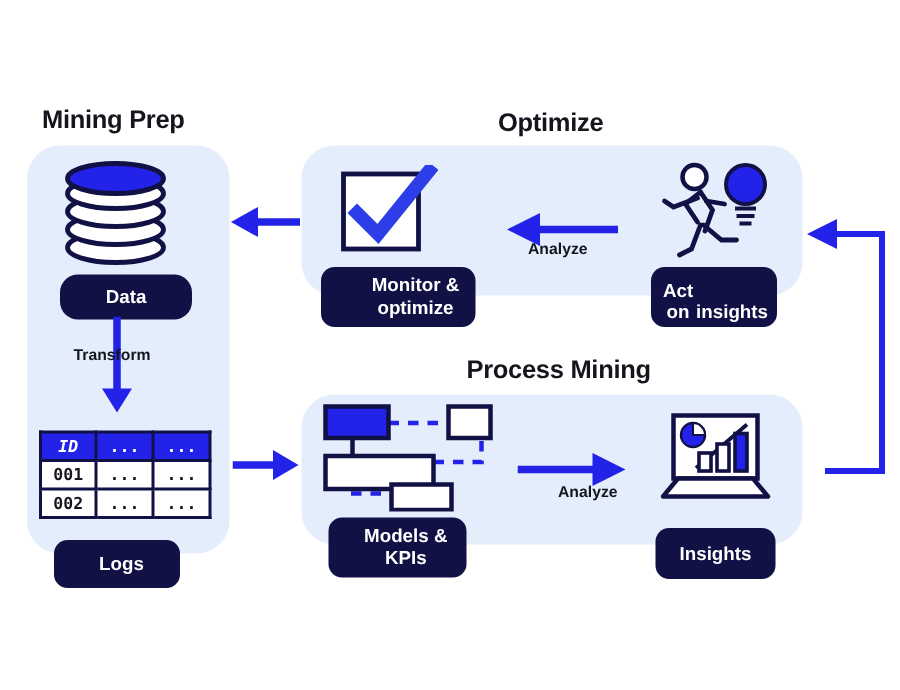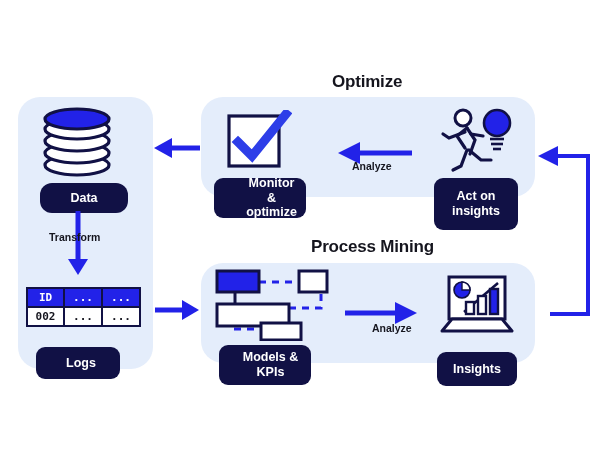--- a/index.html
+++ b/index.html
@@ -84,20 +84,21 @@
 <body>
 
 <div id="canvas">
 
   <div class="panel" style="left:18px; top:97px; width:135px; height:272px;"></div>
 
   <div class="panel" style="left:201px; top:97px; width:334px; height:100px;"></div>
 
   <div class="panel" style="left:201px; top:263px; width:334px; height:100px;"></div>
 
+  <div class="section-title" style="left:28px; top:70px;">Mining Prep</div>
 
   <div class="section-title" style="left:332px; top:72px;">Optimize</div>
 
   <div class="section-title" style="left:311px; top:237px;">Process Mining</div>
 
   <div class="icon" style="left:41px; top:106px; width:72px; height:78px;">
     <svg width="72" height="78" viewBox="0 0 72 78">
       <ellipse cx="36" cy="59" rx="32" ry="10" fill="#ffffff" stroke="#111145" stroke-width="3.2"></ellipse>
       <ellipse cx="36" cy="47" rx="32" ry="10" fill="#ffffff" stroke="#111145" stroke-width="3.2"></ellipse>
       <ellipse cx="36" cy="35" rx="32" ry="10" fill="#ffffff" stroke="#111145" stroke-width="3.2"></ellipse>
@@ -112,33 +113,38 @@
     <svg width="24" height="68" viewBox="0 0 24 68">
       <line x1="12" y1="0" x2="12" y2="50" stroke="#2222e8" stroke-width="5"></line>
       <polygon points="12,64 2,48 22,48" fill="#2222e8"></polygon>
     </svg>
   </div>
   <div class="flowlabel" style="left:49px; top:231px;">Transform</div>
 
   <table class="dtable" style="left:26px; top:287px; width:107px;">
     <tbody>
         <tr class="hdr">
-      <td style="width:35px;">ID</td>
+      <td style="width:35px;font-style:italic;">ID</td>
       <td class="dots" style="width:36px;">...</td>
       <td class="dots" style="width:36px;">...</td>
     </tr>
     <tr>
+      <td>001</td>
+      <td class="dots">...</td>
+      <td class="dots">...</td>
+    </tr>
+    <tr>
       <td>002</td>
       <td class="dots">...</td>
       <td class="dots">...</td>
     </tr>
   </tbody>
     </table>
 
-  <div class="pill" style="left:36px; top:347px; width:84px; height:32px;padding-left:12px;">Logs</div>
+  <div class="pill" style="left:36px; top:360px; width:84px; height:32px;padding-left:12px;">Logs</div>
 
   <div class="icon" style="left:155px; top:296px; width:46px; height:28px;">
     <svg width="46" height="28" viewBox="0 0 46 28">
       <line x1="0" y1="14" x2="30" y2="14" stroke="#2222e8" stroke-width="5"></line>
       <polygon points="44,14 27,4 27,24" fill="#2222e8"></polygon>
     </svg>
   </div>
 
   <div class="icon" style="left:152px; top:134px; width:48px; height:28px;">
     <svg width="48" height="28" viewBox="0 0 48 28">
@@ -147,21 +153,21 @@
     </svg>
   </div>
 
   <div class="icon" style="left:226px; top:110px; width:66px; height:62px;">
     <svg width="66" height="62" viewBox="0 0 66 62">
       <rect x="3" y="6" width="50" height="50" fill="#ffffff" stroke="#111145" stroke-width="3.2"></rect>
       <path d="M12 32 L26 46 L60 4" fill="none" stroke="#2d3ee8" stroke-width="9" stroke-linecap="square"></path>
     </svg>
   </div>
 
-  <div class="pill" style="left:214px; top:178px; width:92px; height:40px; flex-direction:column;padding-left:29px;">
+  <div class="pill" style="left:214px; top:178px; width:103px; height:40px; flex-direction:column;padding-left:29px;">
     <span>Monitor &amp;</span>
     <span>optimize</span>
   </div>
 
   <div class="icon" style="left:336px; top:140px; width:76px; height:26px;">
     <svg width="76" height="26" viewBox="0 0 76 26">
       <line x1="22" y1="13" x2="76" y2="13" stroke="#2222e8" stroke-width="5"></line>
       <polygon points="2,13 24,2 24,24" fill="#2222e8"></polygon>
     </svg>
   </div>
@@ -181,21 +187,21 @@
       <path d="M30 22 L20 30 L28 42" fill="none" stroke="#111145" stroke-width="3.2" stroke-linecap="round"></path>
 
       <path d="M28 26 L12 32 L6 28" fill="none" stroke="#111145" stroke-width="3.2" stroke-linecap="round"></path>
       <path d="M34 28 L46 30" fill="none" stroke="#111145" stroke-width="3.2" stroke-linecap="round"></path>
 
       <path d="M30 44 L24 60 L16 64" fill="none" stroke="#111145" stroke-width="3.2" stroke-linecap="round"></path>
       <path d="M32 44 L44 54 L54 54" fill="none" stroke="#111145" stroke-width="3.2" stroke-linecap="round"></path>
     </svg>
   </div>
 
-  <div class="pill" style="left:434px; top:178px; width:84px; height:52px; flex-direction:column;">
+  <div class="pill" style="left:434px; top:178px; width:84px; height:40px; flex-direction:row;align-items:flex-end;">
     <span>Act on</span>
     <span>insights</span>
   </div>
 
   <div class="icon" style="left:211px; top:263px; width:120px; height:78px;">
     <svg width="120" height="78" viewBox="0 0 120 78">
 
       <line x1="48" y1="19" x2="90" y2="19" stroke="#2222e8" stroke-width="3" stroke-dasharray="7,6"></line>
       <path d="M110 31 L110 45 L78 45" fill="none" stroke="#2222e8" stroke-width="3" stroke-dasharray="7,6"></path>
       <path d="M22 54 L22 66 L52 66" fill="none" stroke="#2222e8" stroke-width="3" stroke-dasharray="7,6"></path>

